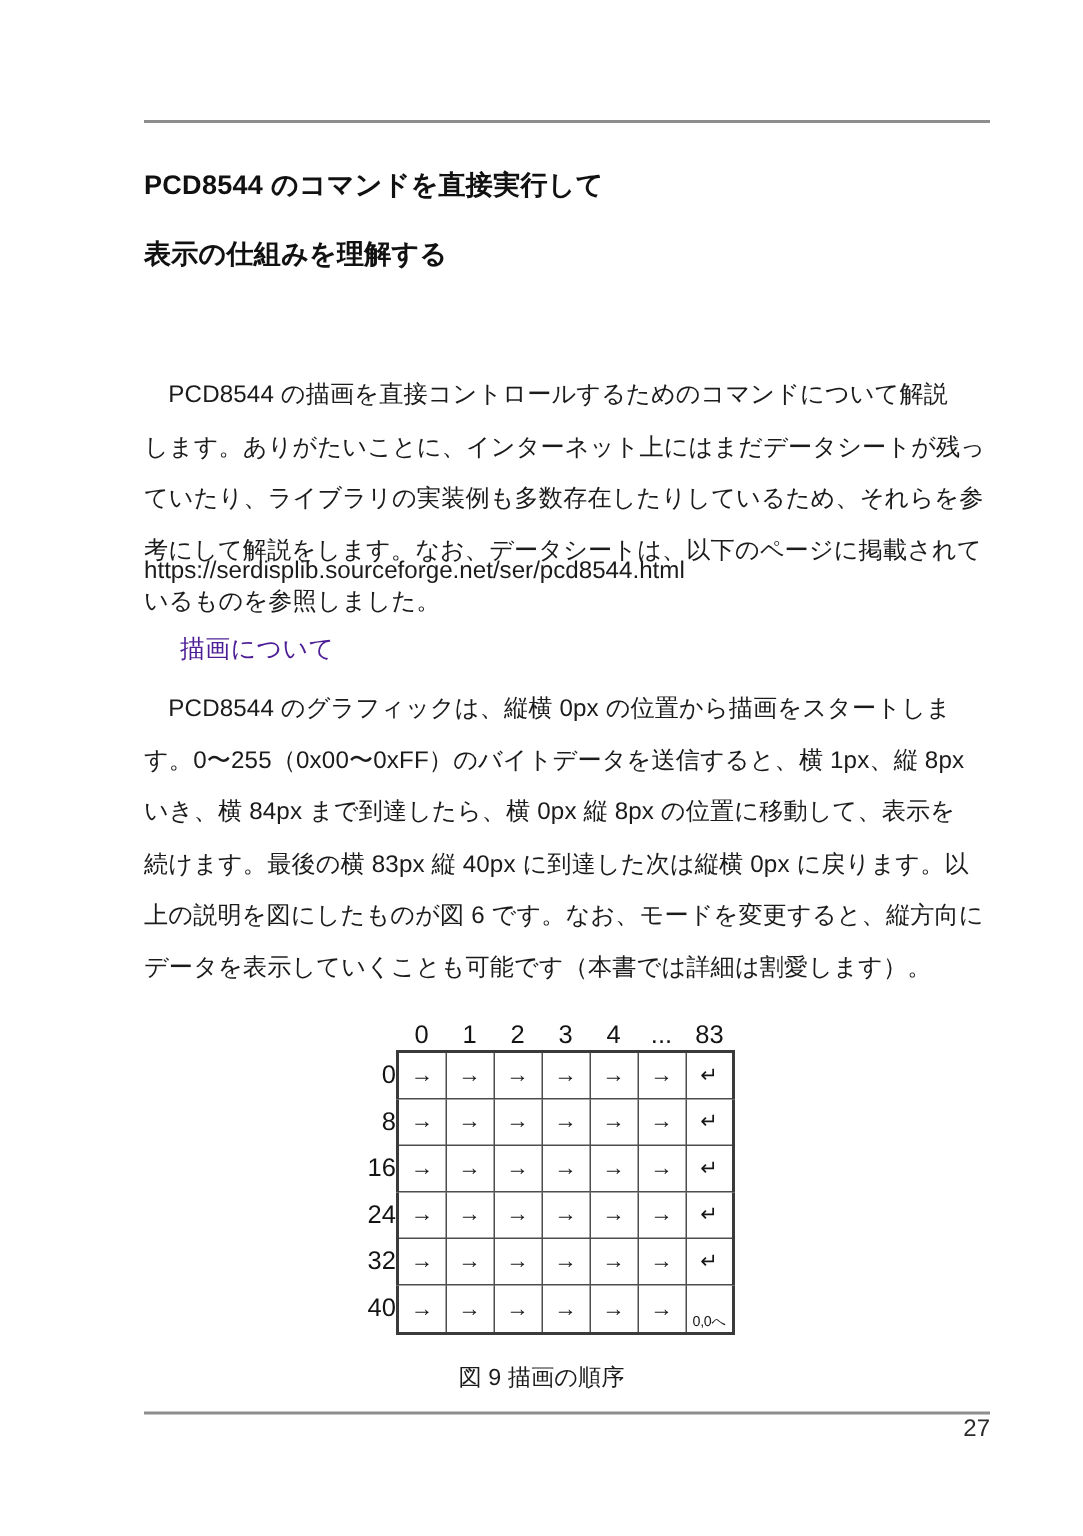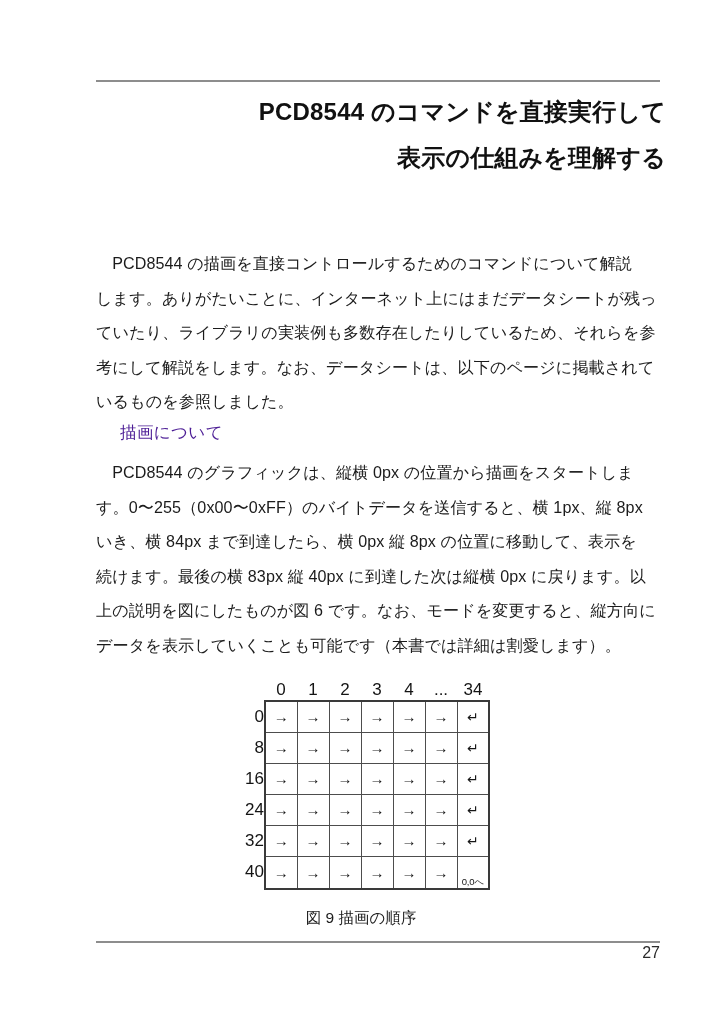--- a/index.html
+++ b/index.html
@@ -32,28 +32,27 @@
     height: 2px;
     background: #8d8d8d;
   }
   .rule-top { top: 80px; }
   .rule-bottom { top: 941px; }
 
   
   .doc-title {
     position: absolute;
     left: 96px;
-    top: 73px;
+    top: 88px;
     width: 570px;
-    font-size: 24px;
+    font-size: 18px;
     font-weight: bold;
     line-height: 46px;
     letter-spacing: 0.2px;
     color: #111111;
-    text-align: right;
   }
   .doc-title .tline { display: block; white-space: nowrap; }
 
   
   .body-block {
     position: absolute;
     left: 96px;
     width: 566px;
     font-size: 16.1px;
     line-height: 34.5px;
@@ -182,20 +181,21 @@
   </h1>
 
   <div class="body-block" id="para-intro">
     <span class="ln">　PCD8544 の描画を直接コントロールするためのコマンドについて解説</span>
     <span class="ln">します。ありがたいことに、インターネット上にはまだデータシートが残っ</span>
     <span class="ln">ていたり、ライブラリの実装例も多数存在したりしているため、それらを参</span>
     <span class="ln">考にして解説をします。なお、データシートは、以下のページに掲載されて</span>
     <span class="ln">いるものを参照しました。</span>
   </div>
 
+  <div id="url-line">https://serdisplib.sourceforge.net/ser/pcd8544.html</div>
 
   <h2 class="sub-heading">描画について</h2>
 
   <div class="body-block" id="para-drawing">
     <span class="ln">　PCD8544 のグラフィックは、縦横 0px の位置から描画をスタートしま</span>
     <span class="ln">す。0〜255（0x00〜0xFF）のバイトデータを送信すると、横 1px、縦 8px</span>
     <span class="ln">いき、横 84px まで到達したら、横 0px 縦 8px の位置に移動して、表示を</span>
     <span class="ln">続けます。最後の横 83px 縦 40px に到達した次は縦横 0px に戻ります。以</span>
     <span class="ln">上の説明を図にしたものが図 6 です。なお、モードを変更すると、縦方向に</span>
     <span class="ln">データを表示していくことも可能です（本書では詳細は割愛します）。</span>
@@ -206,21 +206,21 @@
       <table class="grid">
         <thead>
           <tr>
             <th class="corner"></th>
             <th class="col-head">0</th>
             <th class="col-head">1</th>
             <th class="col-head">2</th>
             <th class="col-head">3</th>
             <th class="col-head">4</th>
             <th class="col-head">...</th>
-            <th class="col-head">34</th>
+            <th class="col-head">83</th>
           </tr>
         </thead>
         <tbody>
           <tr class="r-first">
             <td class="row-head">0</td>
             <td class="cell c-first"><span class="arrow-glyph">→</span></td>
             <td class="cell"><span class="arrow-glyph">→</span></td>
             <td class="cell"><span class="arrow-glyph">→</span></td>
             <td class="cell"><span class="arrow-glyph">→</span></td>
             <td class="cell"><span class="arrow-glyph">→</span></td>

